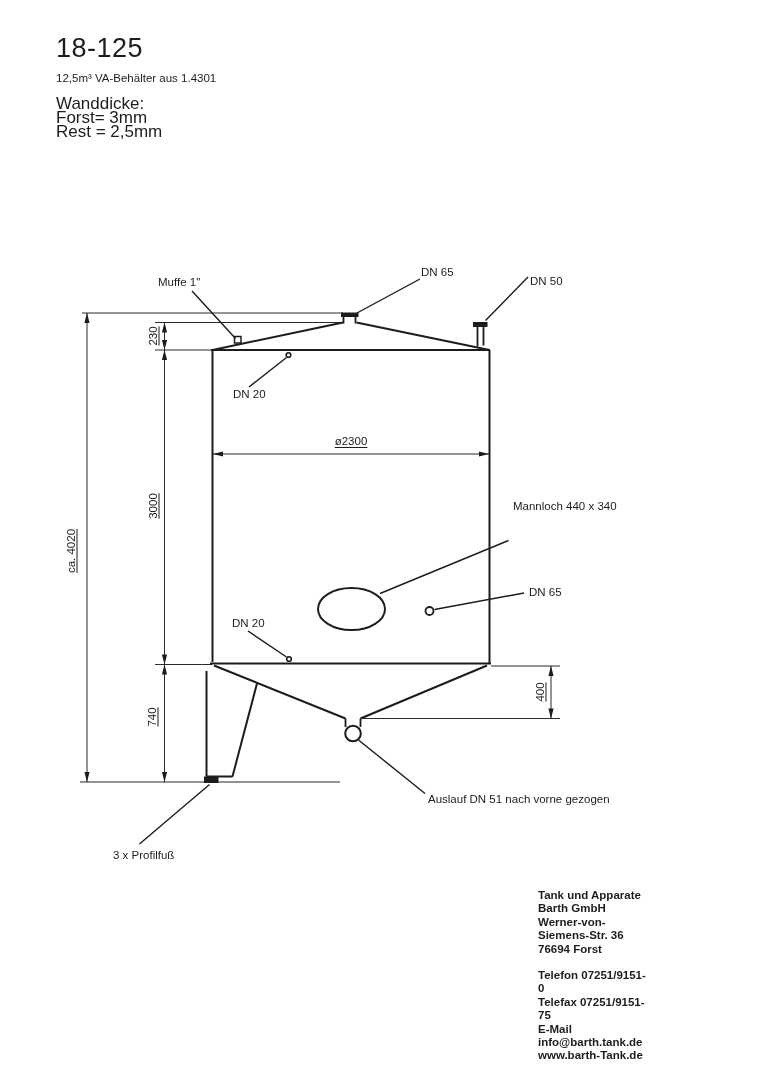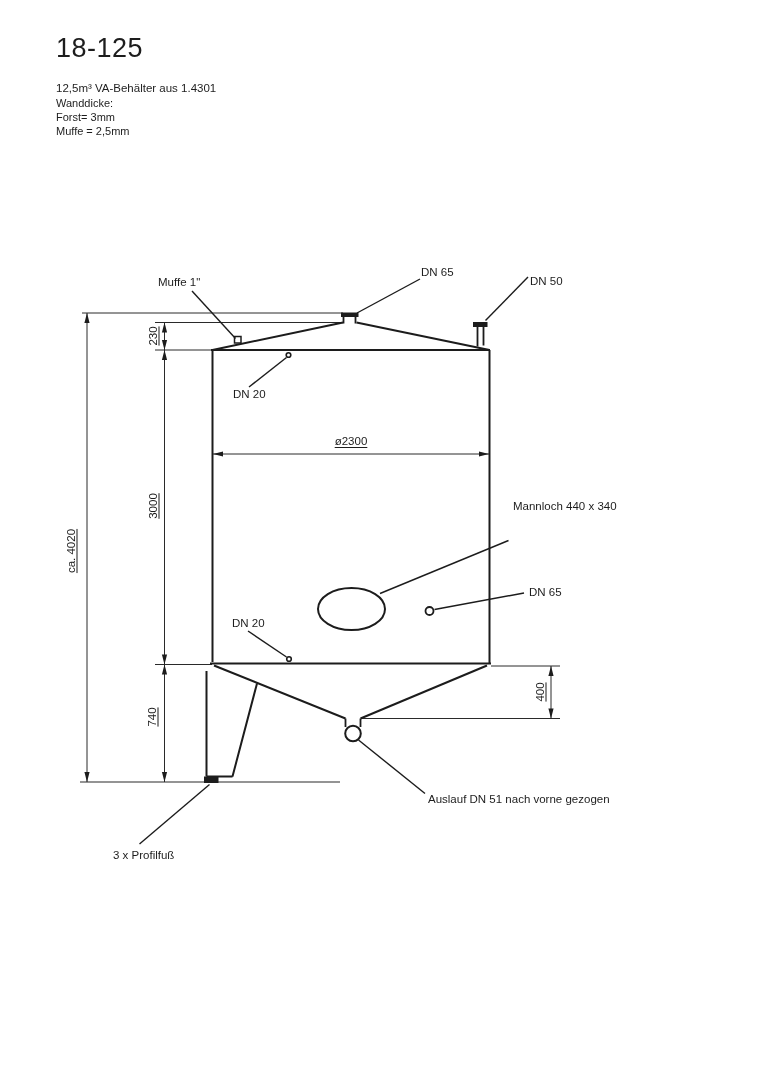--- a/index.html
+++ b/index.html
@@ -1,39 +1,39 @@
 <!DOCTYPE html>
 <html><head>
 <meta charset="utf-8">
 <style>
   html,body{margin:0;padding:0;background:#ffffff;}
   .page{position:relative;width:648px;height:1080px;background:#ffffff;
         font-family:"Liberation Sans",sans-serif;color:#1d1d1d;overflow:hidden;}
   .title{position:absolute;left:56px;top:33px;font-size:27px;letter-spacing:.5px;}
-  .subtitle{position:absolute;left:56px;top:82px;font-size:11.5px;}
-  .wall{position:absolute;left:56px;top:97px;font-size:11px;line-height:13.8px;}
+  .subtitle{position:absolute;left:56px;top:72px;font-size:11.5px;}
+  .wall{position:absolute;left:56px;top:97px;font-size:17px;line-height:13.8px;}
   .lbl{position:absolute;font-size:11.5px;line-height:13px;white-space:nowrap;}
   .dim{text-decoration:underline;text-decoration-thickness:1px;text-underline-offset:2px;}
   .rot{transform:translate(-50%,-50%) rotate(-90deg);}
   .cx{transform:translateX(-50%);}
   .art{position:absolute;left:0;top:0;}
   .footer{position:absolute;left:538px;top:889px;font-size:11.5px;font-weight:bold;line-height:13.4px;}
   .footer .grp2{margin-top:13px;}
 </style>
 </head>
 <body>
 
 <div class="page">
 
   <div class="title">18-125</div>
   <div class="subtitle">12,5m³ VA-Behälter aus 1.4301</div>
   <div class="wall">
     <div>Wanddicke:</div>
     <div>Forst= 3mm</div>
-    <div>Muffe = 2,5mm</div>
+    <div>Rest = 2,5mm</div>
   </div>
 
   <svg class="art" width="764" height="1080" viewBox="0 0 764 1080">
 
     <g stroke="#2a2a2a" stroke-width="1" fill="none">
       <line x1="82" y1="313" x2="343" y2="313"></line>
       <line x1="155" y1="322.5" x2="341" y2="322.5"></line>
       <line x1="155" y1="350" x2="212" y2="350"></line>
       <line x1="155" y1="664.5" x2="212" y2="664.5"></line>
       <line x1="80" y1="782" x2="340" y2="782" stroke-width="1.2"></line>
@@ -107,14 +107,23 @@
   <div class="lbl" style="left:232px;top:617px">DN 20</div>
   <div class="lbl" style="left:428px;top:793px">Auslauf DN 51 nach vorne gezogen</div>
   <div class="lbl" style="left:113px;top:849px">3 x Profilfuß</div>
 
   <div class="lbl dim rot" style="left:153px;top:336px">230</div>
   <div class="lbl dim rot" style="left:153px;top:506px">3000</div>
   <div class="lbl dim rot" style="left:152px;top:717px">740</div>
   <div class="lbl dim rot" style="left:71px;top:551px">ca. 4020</div>
   <div class="lbl dim rot" style="left:540px;top:692px">400</div>
 
+  <div class="footer">
+    <div>Tank und Apparate Barth GmbH</div>
+    <div>Werner-von-Siemens-Str. 36</div>
+    <div>76694 Forst</div>
+    <div class="grp2">Telefon 07251/9151-0</div>
+    <div>Telefax 07251/9151-75</div>
+    <div>E-Mail info@barth.tank.de</div>
+    <div>www.barth-Tank.de</div>
+  </div>
 
 </div>
 
 </body></html>

